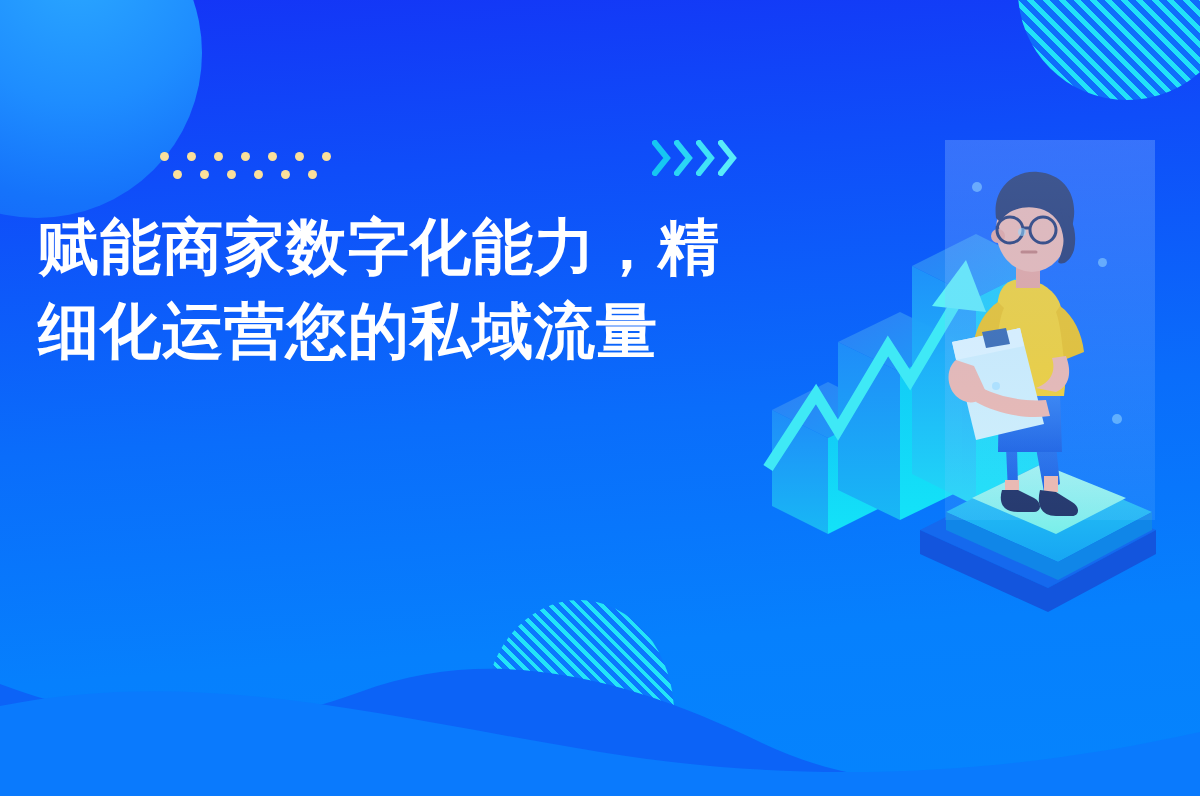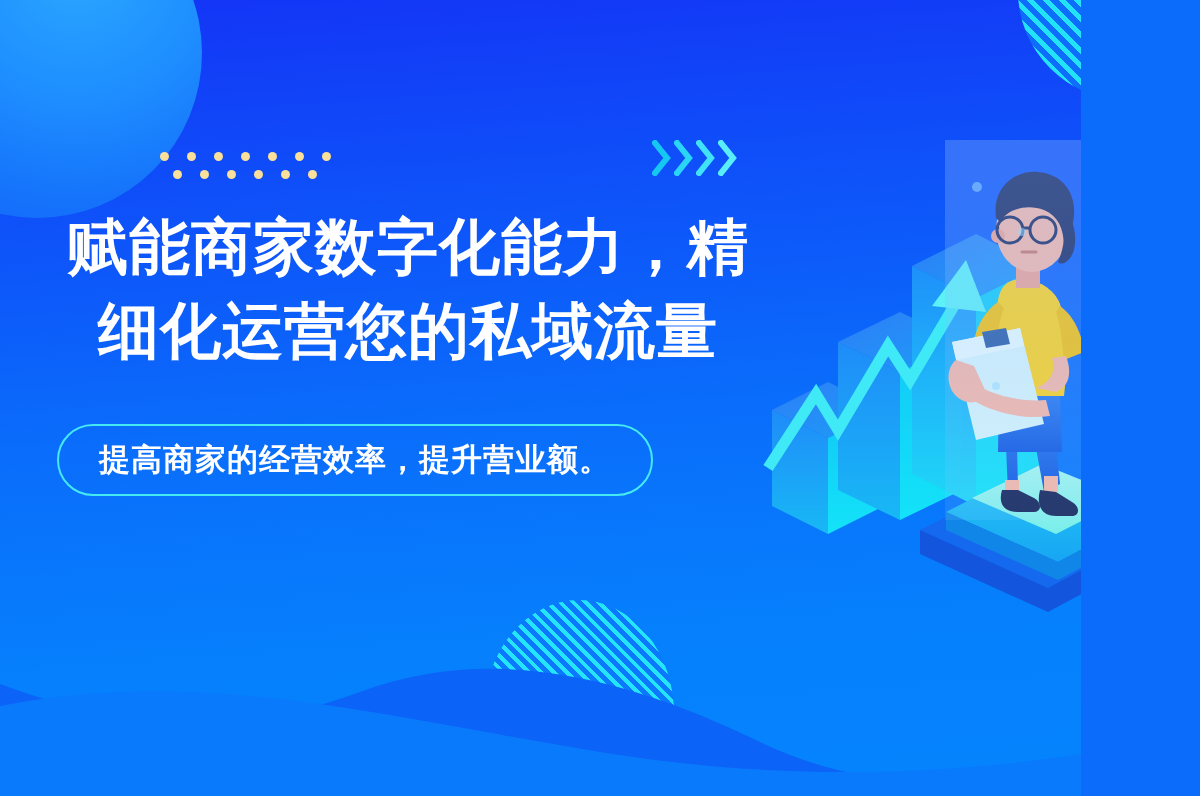--- a/index.html
+++ b/index.html
@@ -1,23 +1,22 @@
 <!DOCTYPE html>
 <html><head>
 <meta charset="utf-8">
 <style>
   html,body{margin:0;padding:0;background:#0b6cfb;}
   body{font-family:"Liberation Sans","DejaVu Sans",sans-serif;}
 
   #banner{
     position:relative;
-    width:1081px;height:796px;
+    width:1200px;height:796px;
     overflow:hidden;
     background:linear-gradient(176deg,#1434f6 0%,#0f4df9 22%,#0a6dfb 52%,#0680fd 78%,#0584fd 100%);
-    text-align:center;
   }
 
   
   .bg-layer{position:absolute;inset:0;overflow:hidden;}
 
   .circle-topleft{
     position:absolute;left:-128px;top:-112px;
     width:330px;height:330px;border-radius:50%;
     background:radial-gradient(circle at 62% 24%,#2aa7ff 0%,#1e8dff 42%,#1573fb 72%,#1462fa 100%);
   }
@@ -266,17 +265,14 @@
 
         <path d="M196 240 C186 248 186 266 196 276 C206 286 222 284 226 272 L214 246 Z" fill="#f8b7a8"></path>
         <path d="M222 268 C238 276 262 282 286 280 L290 296 C262 300 234 292 216 282 Z" fill="#f8b7a8"></path>
       </g>
     </svg>
   </div>
 
   <div class="headline">赋能商家数字化能力，精
 细化运营您的私域流量</div>
 
-  <div class="subtitle-pill">
-    <span>提高商家的经营效率，提升营业额。</span>
-  </div>
 
 </div>
 
 </body></html>

